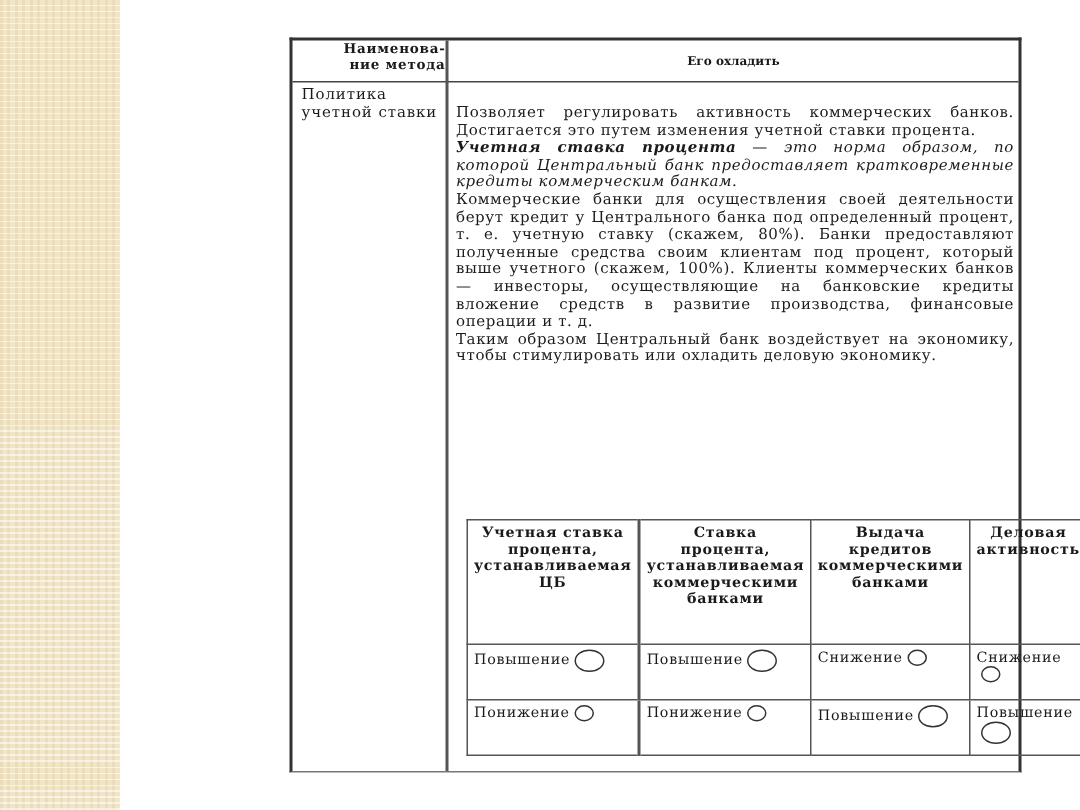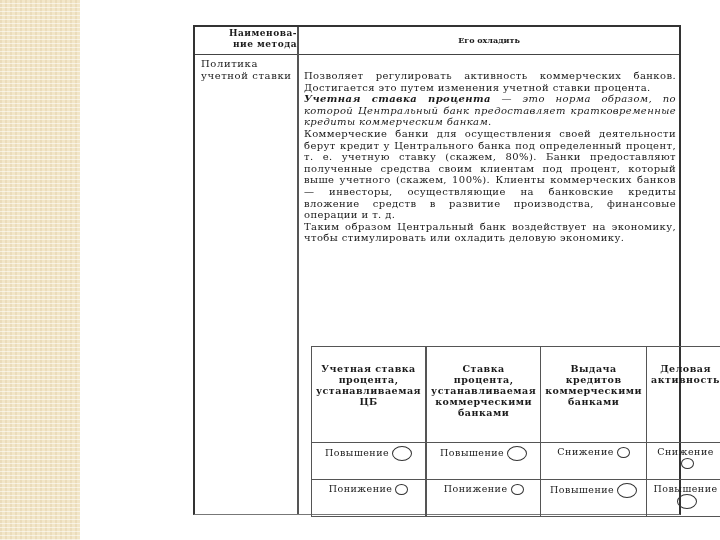--- a/index.html
+++ b/index.html
@@ -53,23 +53,23 @@
   .inner {
     position: absolute; left: 311px; top: 346px; width: 358px;
     border-collapse: collapse; font-size: 9.5px; line-height: 11px;
     font-family: "DejaVu Serif", "Liberation Serif", serif;
   }
   .inner th, .inner td {
     border: 1px solid #555; vertical-align: top; padding: 3px 4px;
     letter-spacing: 0.5px;
   }
   .inner th {
-    font-weight: bold; text-align: center; height: 76px; padding-top: 16px;
+    font-weight: bold; text-align: center; height: 76px; padding-top: 3px;
   }
-  .inner td { height: 30px; text-align: center; }
+  .inner td { height: 30px; text-align: left; }
   .inner .c1 { width: 78px; }
   .inner .c2 { width: 87px; border-left: 2px solid #555; margin-top: 28px; }
   .inner .c3 { width: 80px; }
   .inner .c4 { width: 80px; }
   .circle {
     display: inline-block; border: 1px solid #333; border-radius: 50%;
     vertical-align: middle; margin-left: 3px;
   }
   .circle.big { width: 18px; height: 13px; }
   .circle.small { width: 11px; height: 9px; }

